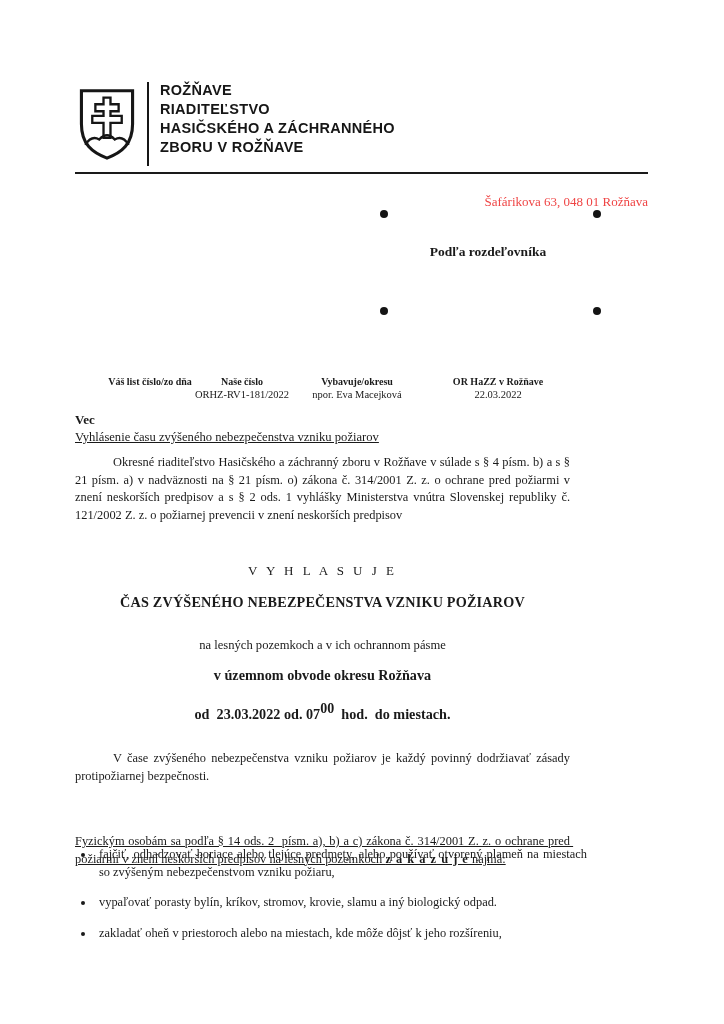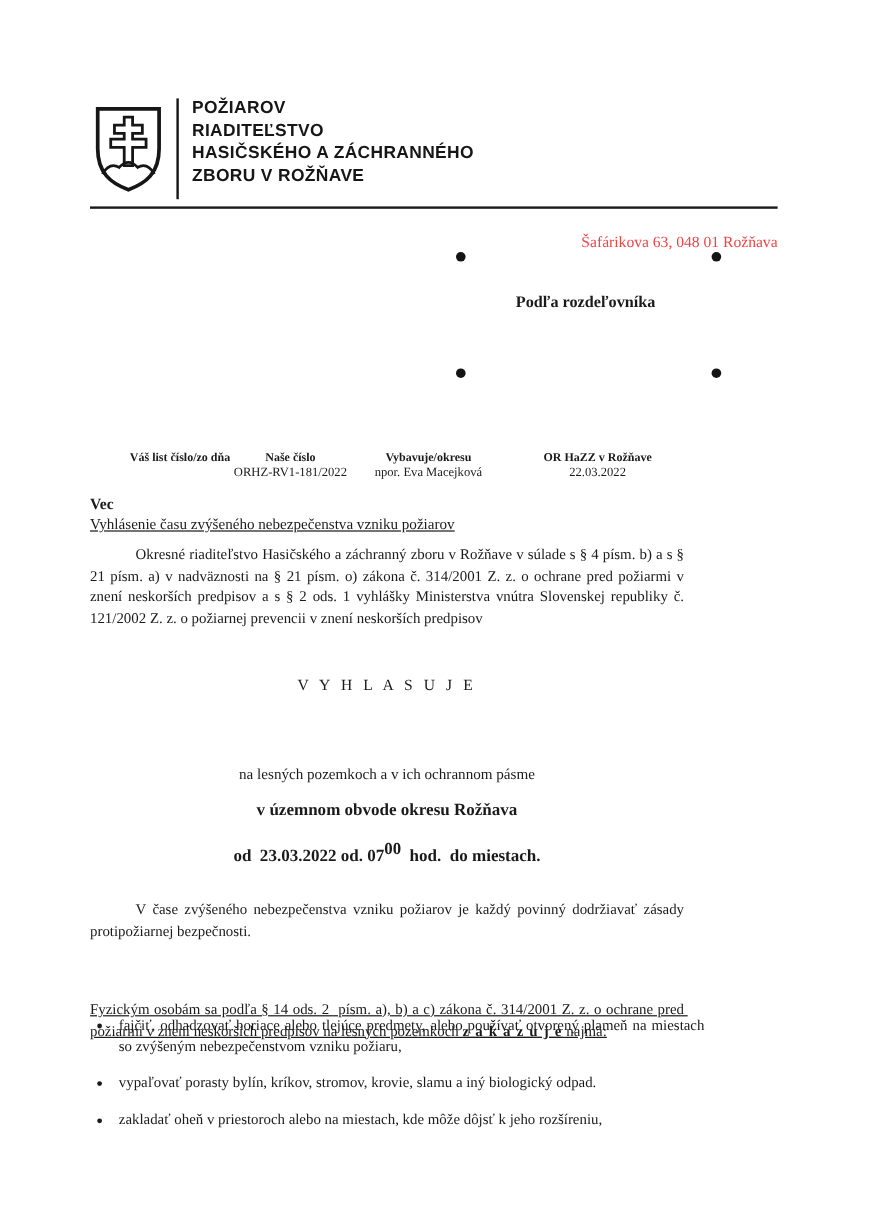--- a/index.html
+++ b/index.html
@@ -95,21 +95,21 @@
 <div class="page">
 
   <div class="letterhead">
     <svg class="coat" viewBox="0 0 80 100" aria-hidden="true">
       <path d="M7 7 H73 V50 C73 76 59 87 40 94 C21 87 7 76 7 50 Z" fill="none" stroke="#161616" stroke-width="4"></path>
       <path d="M35.5 16 H44.5 V24.5 H55 V33.5 H44.5 V39.5 H59 V48.5 H44.5 V68 H35.5 V48.5 H21 V39.5 H35.5 V33.5 H25 V24.5 H35.5 Z" fill="none" stroke="#161616" stroke-width="3"></path>
       <path d="M12 77 Q20 64 30 70 Q40 59 50 70 Q60 64 68 77" fill="none" stroke="#161616" stroke-width="3"></path>
     </svg>
     <div class="letterhead-sep"></div>
     <div class="org-block">
-      <div>POŽIAROV</div>
+      <div>ROŽŇAVE</div>
       <div>RIADITEĽSTVO</div>
       <div>HASIČSKÉHO A ZÁCHRANNÉHO</div>
       <div>ZBORU V ROŽŇAVE</div>
     </div>
   </div>
   <div class="address-line">Šafárikova 63, 048 01 Rožňava</div>
   <div class="head-rule"></div>
 
   <span class="dot dot-tl"></span>
   <span class="dot dot-tr"></span>
@@ -133,20 +133,21 @@
     <div class="ref-label">OR HaZZ v Rožňave</div>
     <div class="ref-value">22.03.2022</div>
   </div>
 
   <div class="vec-label">Vec</div>
   <div class="subject-line">Vyhlásenie času zvýšeného nebezpečenstva vzniku požiarov</div>
 
   <p class="para bodytext indent p-intro">Okresné riaditeľstvo Hasičského a záchranný zboru v Rožňave v súlade s § 4 písm. b) a s § 21 písm. a) v nadväznosti na § 21 písm. o) zákona č. 314/2001 Z. z. o ochrane pred požiarmi v znení neskorších predpisov a s § 2 ods. 1 vyhlášky Ministerstva vnútra Slovenskej republiky č. 121/2002 Z. z. o požiarnej prevencii v znení neskorších predpisov</p>
 
   <div class="centered h-declare">V Y H L A S U J E</div>
+  <div class="centered h-title">ČAS ZVÝŠENÉHO NEBEZPEČENSTVA VZNIKU POŽIAROV</div>
   <div class="centered h-scope">na lesných pozemkoch a v ich ochrannom pásme</div>
   <div class="centered h-district">v územnom obvode okresu Rožňava</div>
   <div class="centered h-date"><span>od  23.03.2022 od. 07</span><sup>00</sup><span>  hod.  do miestach.</span></div>
 
   <p class="para bodytext indent p-obligation">V čase zvýšeného nebezpečenstva vzniku požiarov je každý povinný dodržiavať zásady protipožiarnej bezpečnosti.</p>
 
   <p class="para bodytext p-prohibition"><span>Fyzickým osobám sa podľa § 14 ods. 2  písm. a), b) a c) zákona č. 314/2001 Z. z. o ochrane pred požiarmi v znení neskorších predpisov na lesných pozemkoch </span><span class="kw">z a k a z u j e</span><span> najmä:</span></p>
 
   <ul class="prohibit-list bodytext">
     <li>fajčiť, odhadzovať horiace alebo tlejúce predmety, alebo používať otvorený plameň na miestach so zvýšeným nebezpečenstvom vzniku požiaru,</li>

